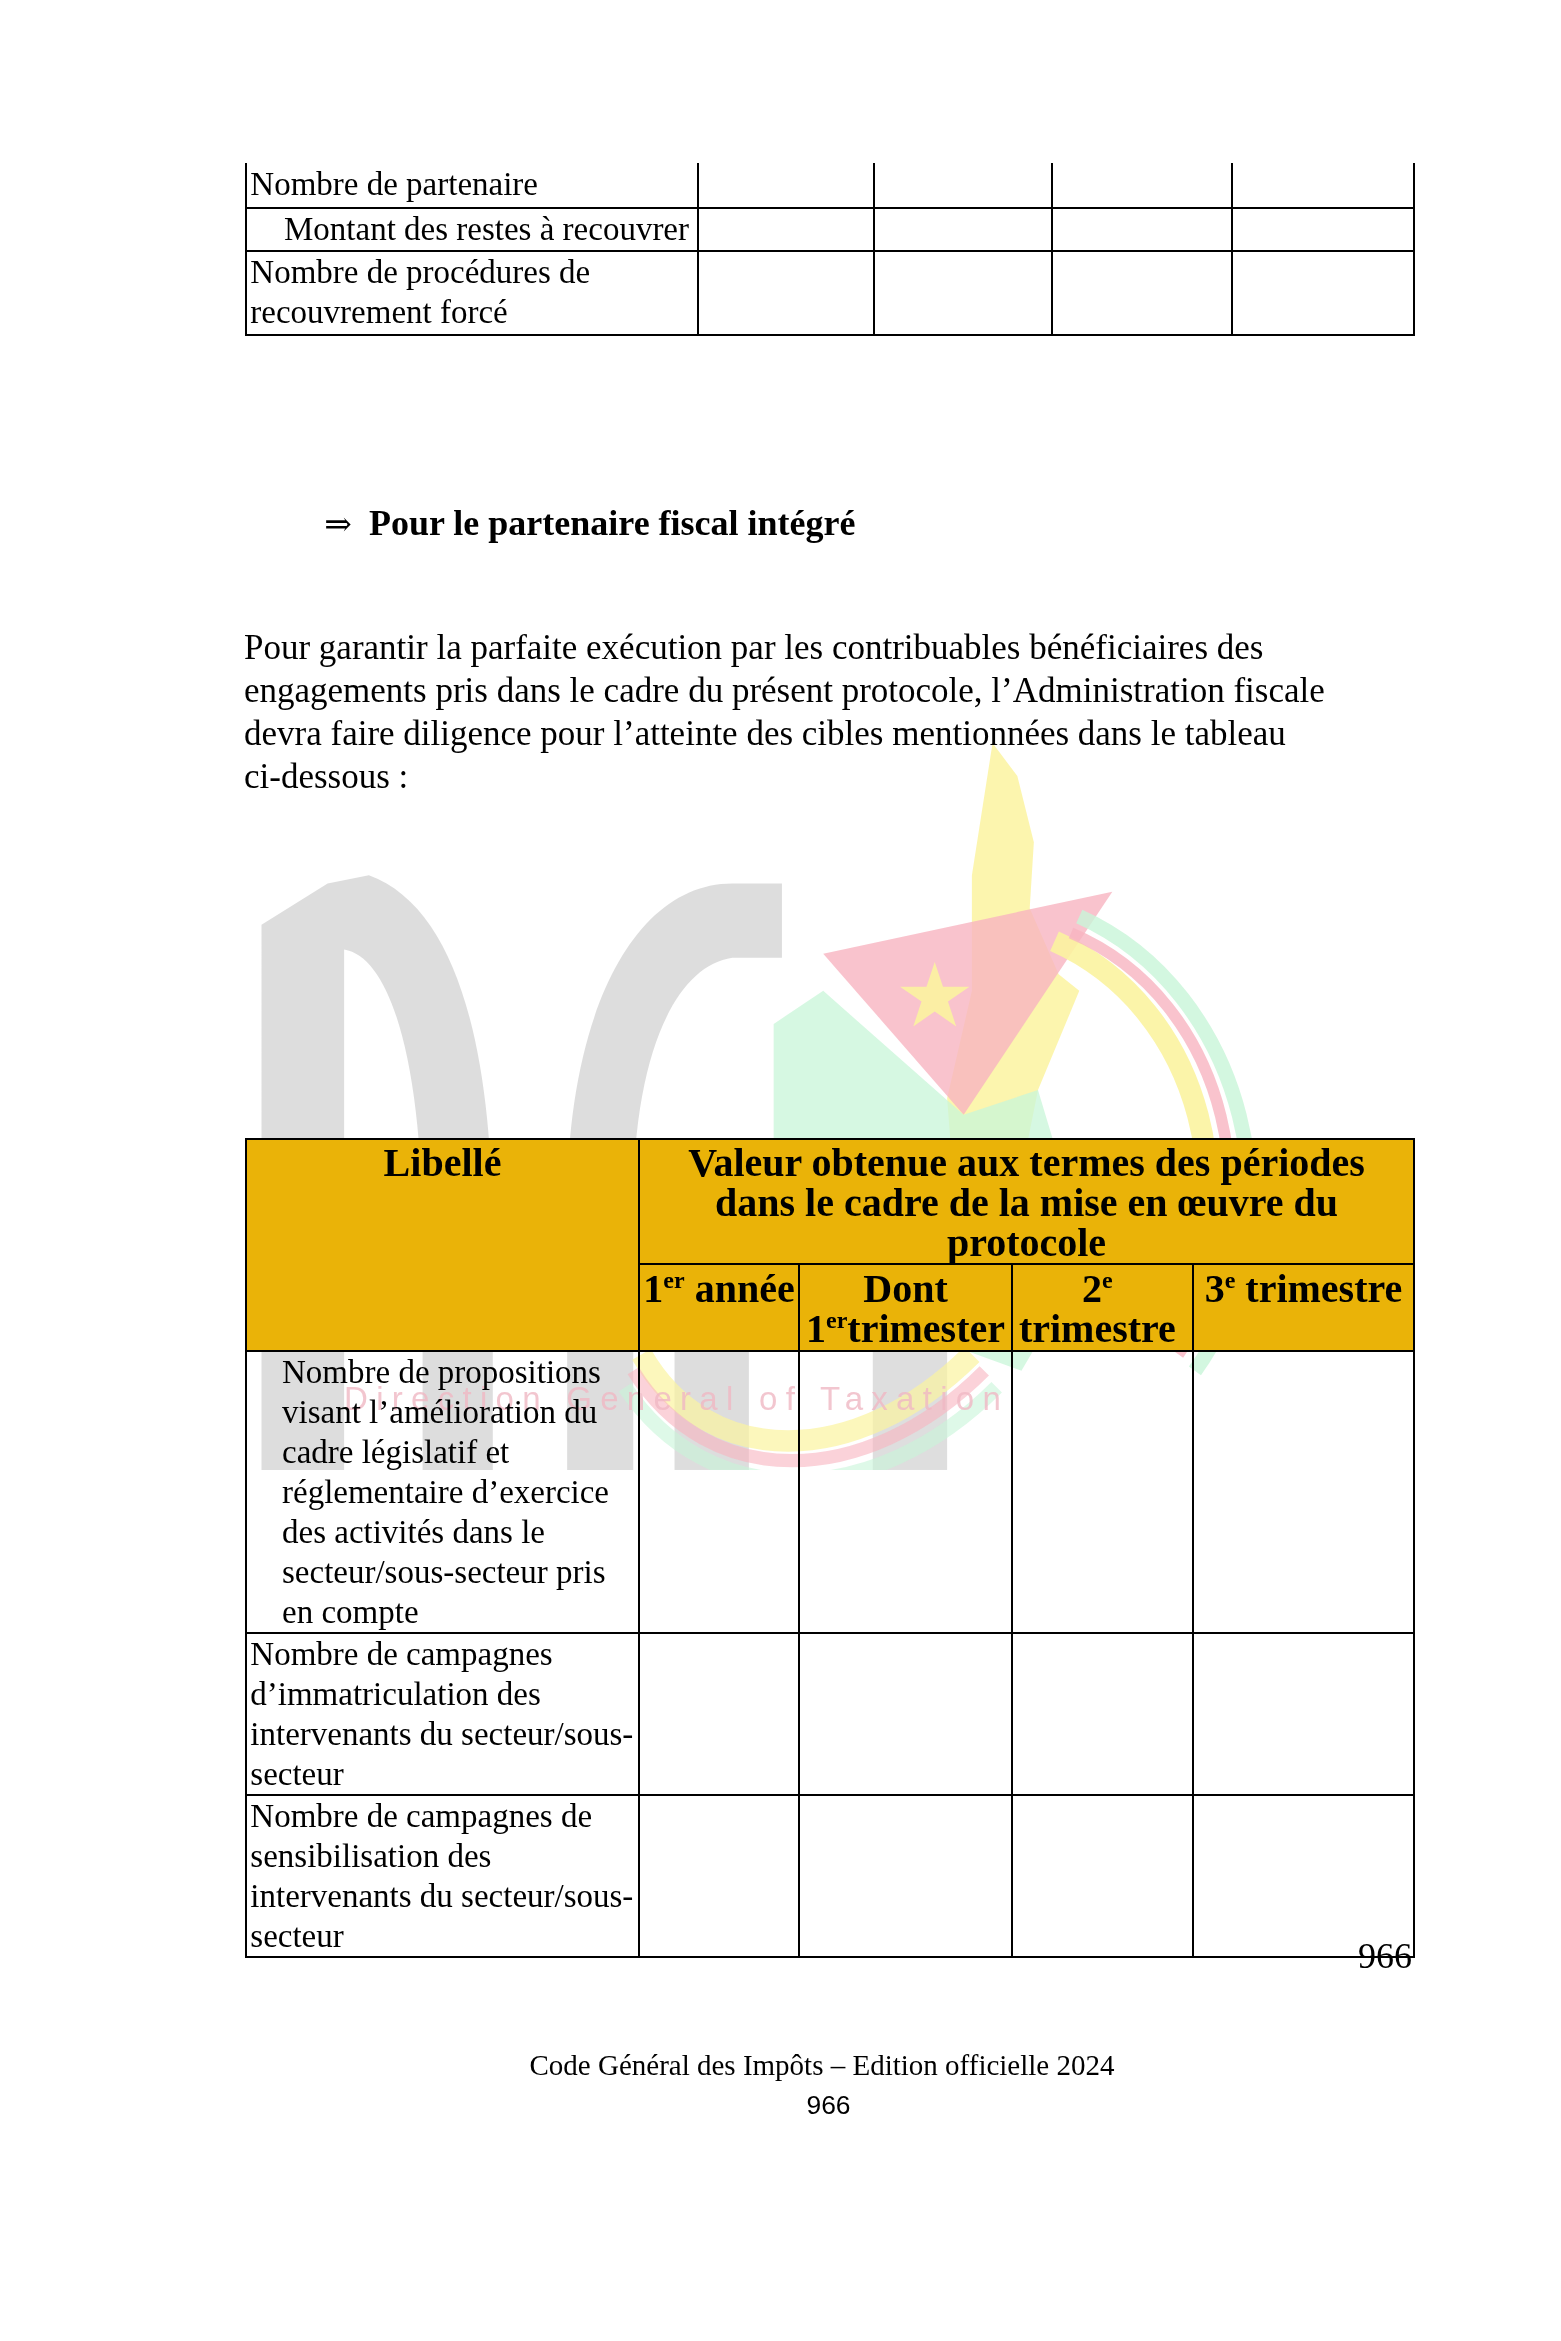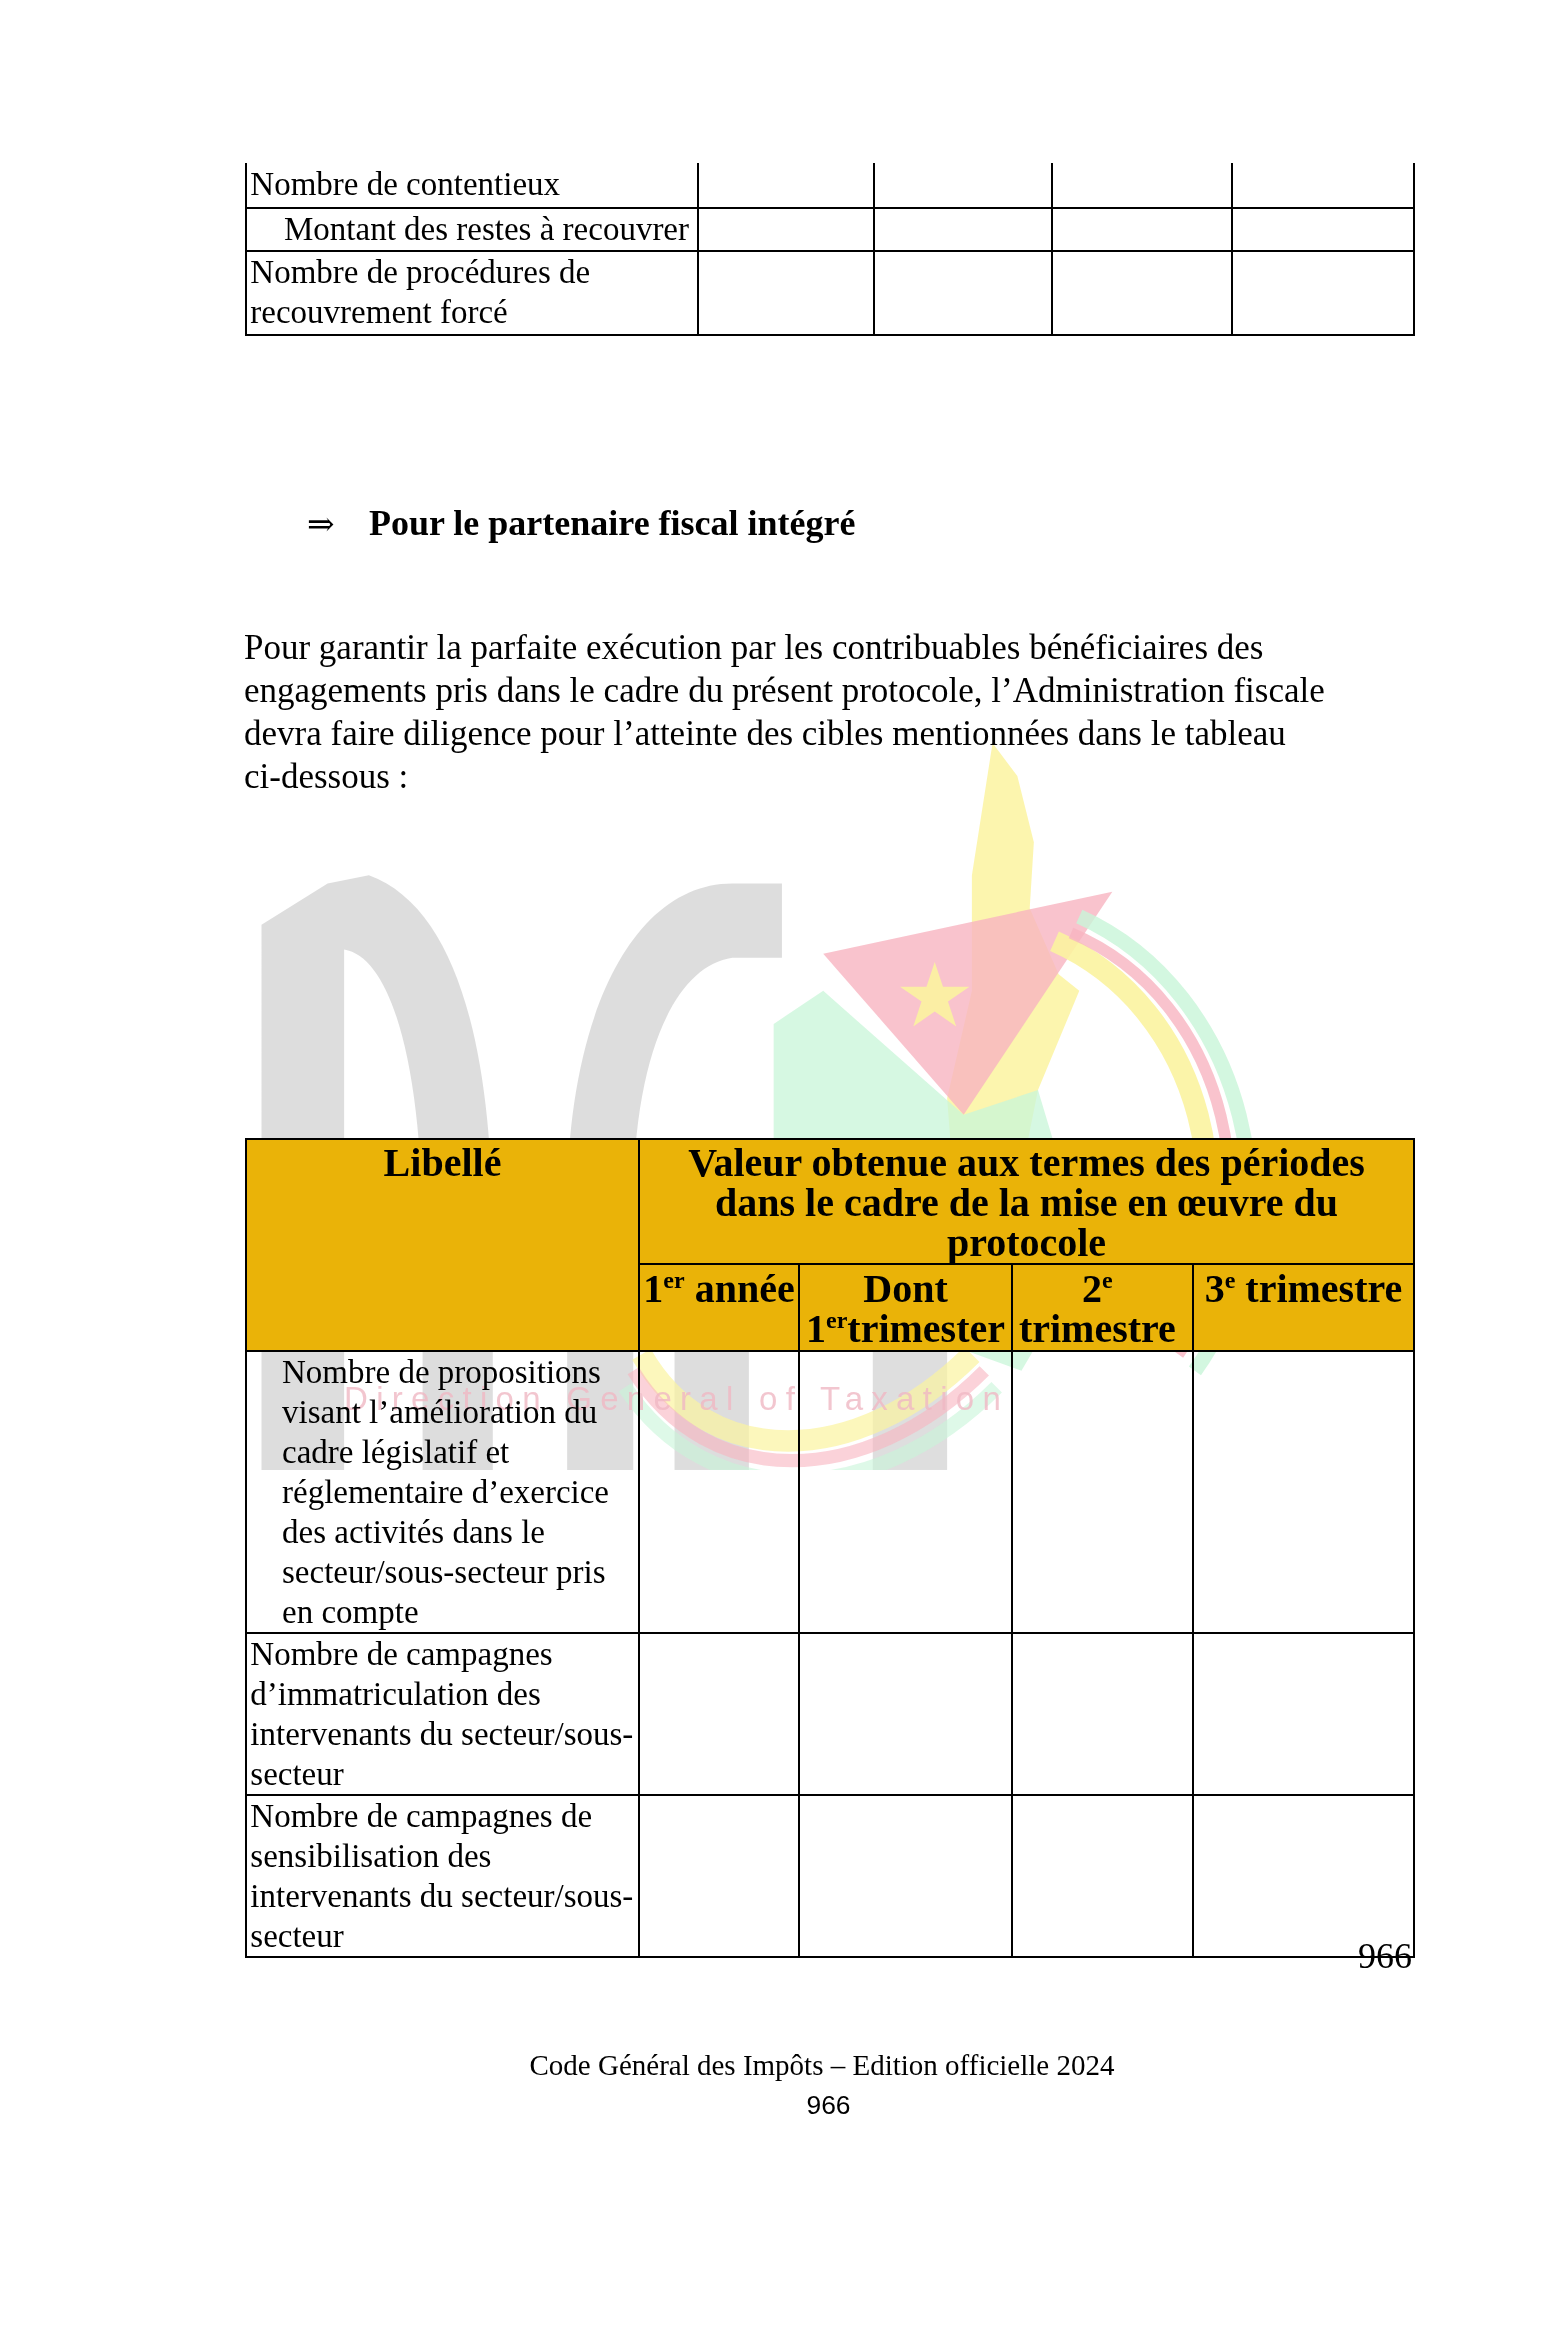--- a/index.html
+++ b/index.html
@@ -15,21 +15,21 @@
         font-family: "Liberation Serif", serif; font-size: 33px; line-height: 40px; text-align: left; }
 
   
   #t1 { left: 245px; top: 163px; width: 1168px; }
   #t1 tr.r1 td { border-top: none; height: 44px; line-height: 43px; }
   #t1 tr.r2 td { height: 41px; line-height: 41px; padding-left: 37px; }
   #t1 tr.r3 td { height: 82px; }
   #t1 tr.r4 td { height: 82px; }
 
   
-  .heading { position: absolute; left: 307px; top: 502px; font-size: 36px; font-weight: bold; white-space: nowrap; }
+  .heading { position: absolute; left: 307px; top: 502px; font-size: 36px; font-weight: bold; white-space: nowrap; text-align: center; }
   .heading .arrow { font-weight: normal; font-family: "DejaVu Serif", serif; font-size: 33px; display: inline-block; width: 62px; }
 
   
   .para { position: absolute; left: 244px; top: 626px; width: 1173px; font-size: 35px; line-height: 43px; }
   .para div { white-space: nowrap; }
 
   
   #t2 { left: 245px; top: 1138px; width: 1168px; }
   #t2 th { background: #eab308; font-weight: bold; text-align: center; font-size: 40px; line-height: 40px; padding-top: 3.3px; margin-top: 6px; }
   #t2 tr.h1 th { height: 84px; }
@@ -77,21 +77,21 @@
 <table class="grid" id="t1">
   <colgroup>
     <col style="width:452px">
       <col style="width:176px">
       <col style="width:178px">
       <col style="width:180px">
       <col style="width:182px">
   </colgroup>
   <tbody>
       <tr class="r1">
-    <td>Nombre de contentieux</td>
+    <td>Nombre de partenaire</td>
     <td></td>
     <td></td>
     <td></td>
     <td></td>
   </tr>
   <tr class="r2">
     <td>Montant des restes à recouvrer</td>
     <td></td>
     <td></td>
     <td></td>

